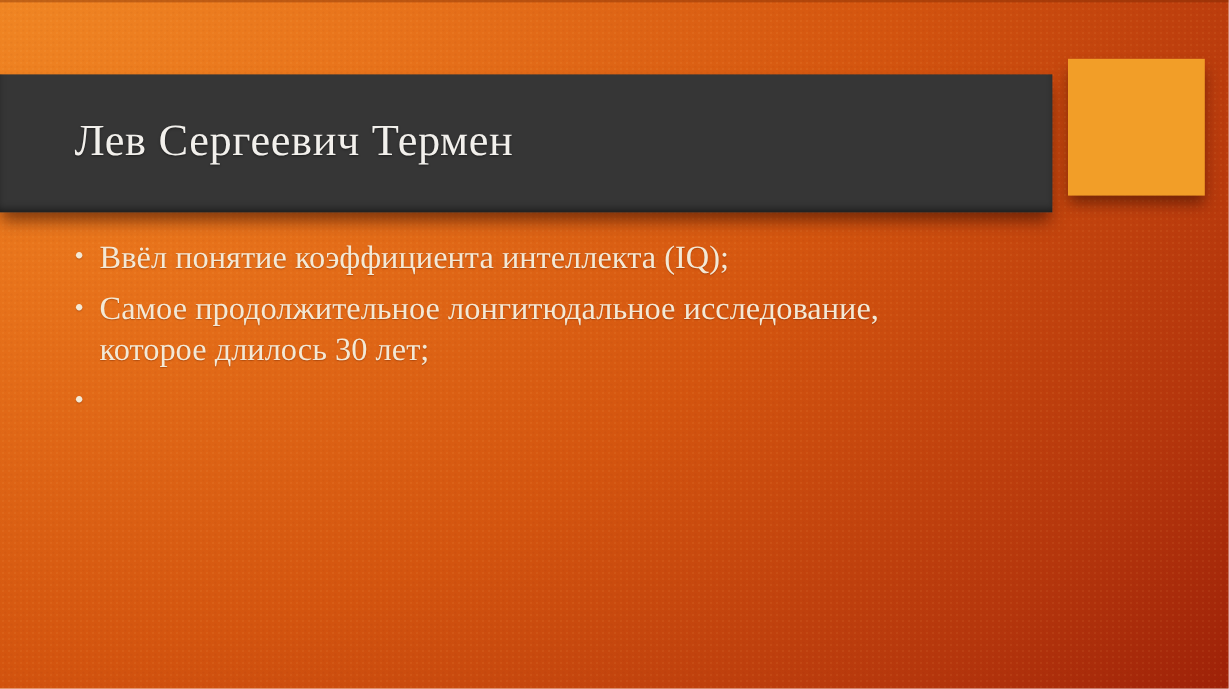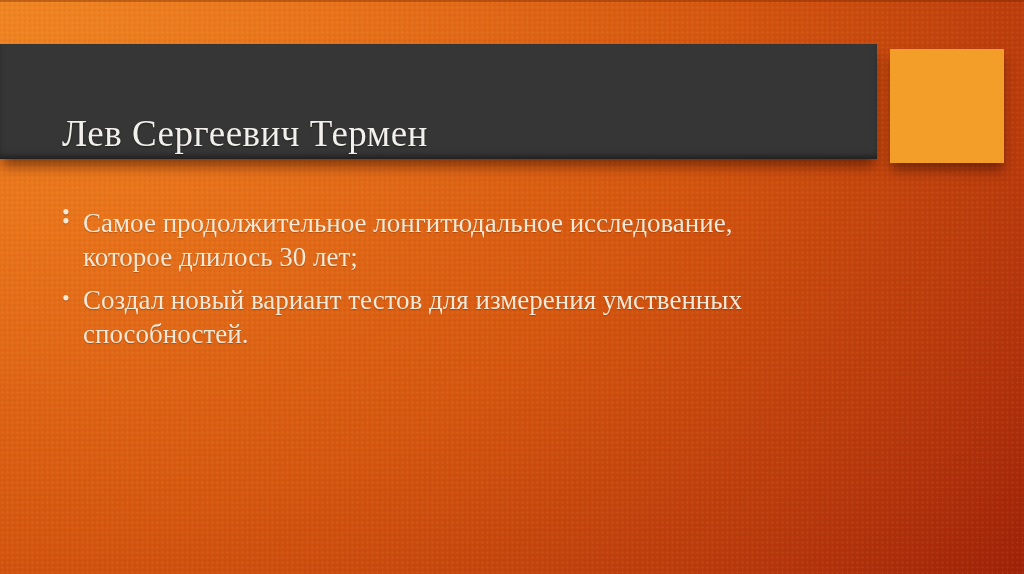--- a/index.html
+++ b/index.html
@@ -41,30 +41,30 @@
     position: absolute;
     top: 0;
     left: 0;
     width: 100%;
     height: 2px;
     background: rgba(110, 35, 0, 0.35);
   }
 
   .title-band {
     position: absolute;
-    top: 44px;
+    top: 62px;
     left: 0;
     width: 877px;
     height: 115px;
     background: #363636;
     box-shadow:
       0 9px 12px -2px rgba(45, 10, 0, 0.55),
       inset 0 -5px 7px -3px rgba(0, 0, 0, 0.55);
     display: flex;
-    align-items: flex-end;
+    align-items: center;
   }
 
   .title-band h1 {
     margin: 0;
     padding: 0 0 4px 62px;
     font-size: 37px;
     font-weight: normal;
     letter-spacing: 0.5px;
     color: #F2F0EC;
     text-shadow: 0 1px 2px rgba(0, 0, 0, 0.45);
@@ -117,23 +117,23 @@
 
   <header class="title-band">
     <h1>Лев Сергеевич Термен</h1>
   </header>
 
   <div class="accent-square"></div>
 
   <ul class="bullets">
     <li>
       <span class="marker">•</span>
+      <span class="btext">Ввёл понятие коэффициента интеллекта (IQ);</span>
     </li>
     <li>
       <span class="marker">•</span>
       <span class="btext">Самое продолжительное лонгитюдальное исследование, которое длилось 30 лет;</span>
     </li>
     <li>
       <span class="marker">•</span>
-      <span class="btext">Создал новый вариант тестов для измерения умственных способностей.</span>
     </li>
   </ul>
 </div>
 
 </body></html>

